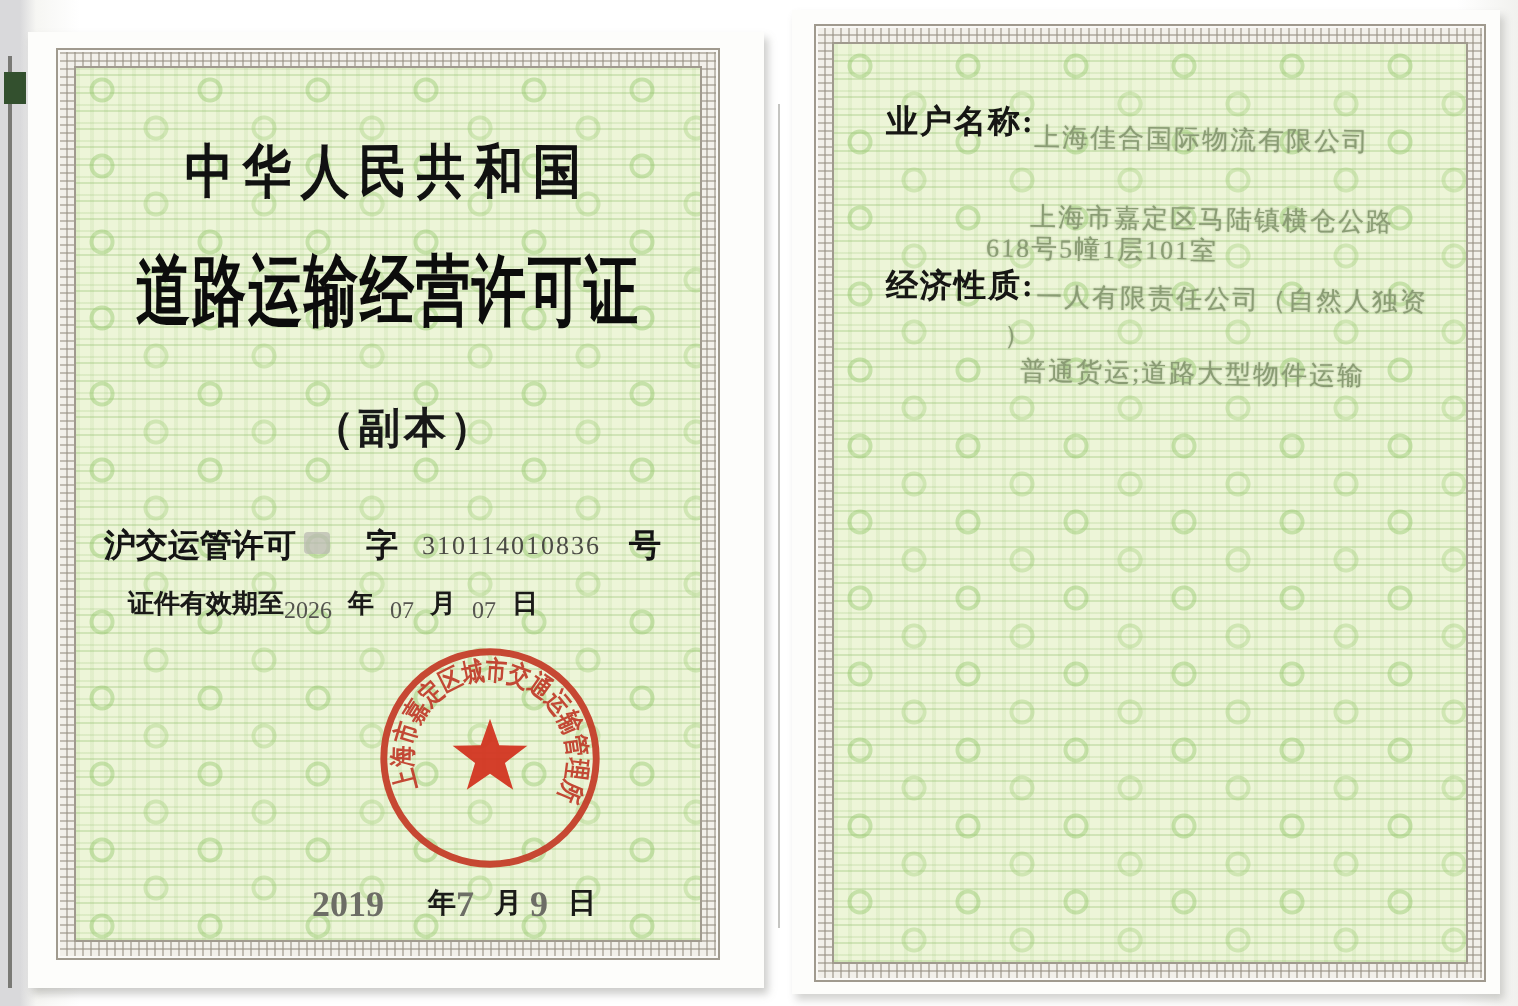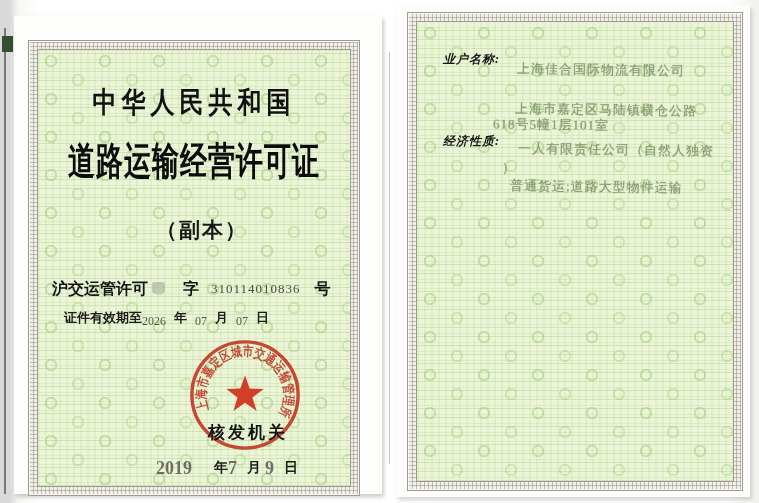--- a/index.html
+++ b/index.html
@@ -17,21 +17,21 @@
   .sheet.left{left:14px;top:16px;width:368px;height:478px;box-shadow:2px 3px 4px rgba(110,110,104,.35);}
   .sheet.right{left:396px;top:5px;width:354px;height:492px;box-shadow:2px 3px 4px rgba(110,110,104,.3);}
   .frame{
     position:absolute;border:1px solid #a09a8e;padding:8px;
     background:
       repeating-linear-gradient(0deg, rgba(150,143,130,.55) 0 1px, transparent 1px 4px),
       repeating-linear-gradient(90deg, rgba(150,143,130,.55) 0 1px, transparent 1px 4px),
       #f2f0ea;
     box-shadow:inset 0 0 0 1px #faf9f6;
   }
-  .sheet.left .frame{left:14px;top:24px;width:314px;height:438px;}
+  .sheet.left .frame{left:14px;top:8px;width:314px;height:438px;}
   .sheet.right .frame{left:11px;top:7px;width:318px;height:461px;}
   .green{
     position:relative;width:100%;height:100%;border:1px solid #a09a8e;box-sizing:border-box;
     background-color:#edf5d8;
     background-image:
       radial-gradient(circle 8px at 13px 11px, rgba(255,255,255,0) 4px, rgba(150,200,110,.45) 4.5px, rgba(150,200,110,.45) 6px, rgba(255,255,255,0) 6.5px),
       radial-gradient(circle 8px at 40px 30px, rgba(255,255,255,0) 4px, rgba(160,205,120,.38) 4.5px, rgba(160,205,120,.38) 6px, rgba(255,255,255,0) 6.5px),
       repeating-linear-gradient(0deg, rgba(125,180,85,.26) 0 1px, transparent 1px 3px, rgba(125,180,85,.15) 3px 4px, transparent 4px 9px),
       repeating-linear-gradient(90deg, rgba(125,180,85,.10) 0 2px, transparent 2px 7px);
     background-size:54px 38px,54px 38px,auto,auto;
@@ -60,22 +60,22 @@
   .issuer{left:140px;top:371px;width:140px;text-align:center;font-size:17px;font-weight:bold;
     color:#151513;letter-spacing:3px;z-index:3;font-family:"Liberation Sans","DejaVu Sans",sans-serif;}
   .issue-date{left:118px;top:406px;font-size:14px;font-weight:bold;color:#1a1a18;
     font-family:"Liberation Sans","DejaVu Sans",sans-serif;white-space:nowrap;z-index:3;}
   .issue-date .pr{font-family:"Liberation Serif","DejaVu Serif",serif;font-weight:bold;
     font-size:18px;color:#6d6d66;position:relative;top:2px;}
   .issue-date .y{margin-right:22px;}
   .issue-date .unit{margin:0 4px 0 10px;}
   .stamp{left:148px;top:286px;width:118px;height:118px;z-index:2;opacity:.92;}
   
-  .field-label{position:absolute;font-size:12px;font-weight:bold;color:#161614;letter-spacing:1px;
-    white-space:pre;font-style:italic;}
+  .field-label{position:absolute;font-size:16px;font-weight:bold;color:#161614;letter-spacing:1px;
+    white-space:pre;}
   .field-value{position:absolute;font-size:13px;color:#8a9c74;letter-spacing:1px;white-space:nowrap;
     text-shadow:0 0 1px rgba(138,156,116,.8);transform:rotate(0.8deg);}
 </style>
 </head>
 <body>
 
 <div class="scan-left-line"></div>
 <div class="scan-corner-mark"></div>
 <div class="fold-line"></div>
 
@@ -99,21 +99,20 @@
 
       <svg class="abs stamp" viewBox="0 0 120 120" xmlns="http://www.w3.org/2000/svg">
         <circle cx="60" cy="60" r="54" fill="none" stroke="#c43a26" stroke-width="3.5"></circle>
         <path id="stamp-arc" d="M 23.75 76.9 A 40 40 0 1 1 96.25 76.9" fill="none"></path>
         <text font-size="13.5" fill="#c03a28" font-weight="bold" font-family="Liberation Sans, DejaVu Sans, sans-serif">
           <textPath href="#stamp-arc" startOffset="2" textLength="162" lengthAdjust="spacingAndGlyphs">上海市嘉定区城市交通运输管理所</textPath>
         </text>
         <polygon fill="#d2301c" points="60,40 55.3,53.5 41,53.8 52.4,62.5 48.2,76.2 60,68 71.8,76.2 67.6,62.5 79,53.8 64.7,53.5"></polygon>
       </svg>
 
-      <div class="abs issuer">核发机关</div>
 
       <div class="abs issue-date">
         <span class="pr y">2019</span><span>年</span><span class="pr">7</span><span class="unit">月</span><span class="pr">9</span><span class="unit">日</span>
       </div>
 
     </div>
   </div>
 </div>
 
 <div class="sheet right">

